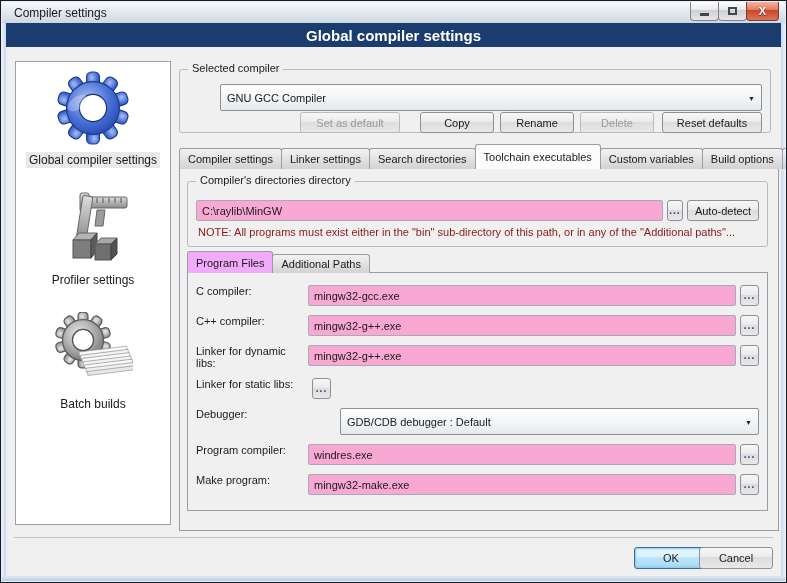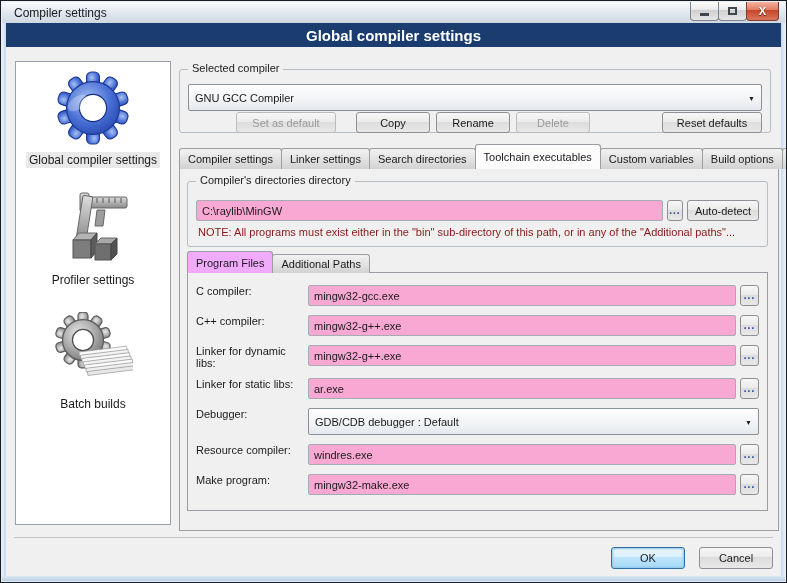--- a/index.html
+++ b/index.html
@@ -50,30 +50,30 @@
     background:linear-gradient(#f7f7f7,#ebebeb 45%,#dcdcdc 46%,#e8e8e8); padding:0 10px;
     display:flex; align-items:center; justify-content:center; cursor:pointer;
     font-family:"Liberation Sans", sans-serif; white-space:nowrap;}
   .btn.disabled{ color:#9a9a9a; border-color:#b9bbbe; cursor:default;}
   .btn.default{ border-color:#2f6fa8; background:linear-gradient(#eaf6fd,#d9f0fc 45%,#bee6fd 46%,#a7d9f5);
     box-shadow:0 0 2px 1px #8fc6e8 inset;}
   .textbox{ height:21px; border:1px solid #a6acb3; border-radius:2px; background:#f9a8d4;
     font-size:11px; color:#1a1a1a; padding:0 5px; font-family:"Liberation Sans", sans-serif; width:100%;}
   .combo{ position:relative; height:27px; border:1px solid #8a9097; border-radius:2px;
     background:linear-gradient(#fefefe,#f1f3f5 60%,#e5e9ed); font-size:11px; color:#1a1a1a;
-    display:flex; align-items:center; padding:0 20px 0 6px; cursor:pointer; white-space:nowrap;}
+    display:flex; align-items:center; padding:0 20px 0 6px; cursor:pointer; white-space:nowrap;margin-left:32px;}
   .combo .arrow{ position:absolute; right:6px; top:50%; transform:translateY(-50%);
     font-size:7px; color:#222; }
   .browse{ width:19px; padding:0; color:#21409a; font-weight:bold; letter-spacing:1px; font-size:10px;}
 
   
   .sel-group{ left:173px; top:22px; width:592px; height:64px; }
   .sel-combo{ position:absolute; left:8px; right:8px; top:14px; }
   .sel-btnrow{ position:absolute; left:8px; right:8px; top:42px; display:flex; align-items:center;}
-  .sel-btnrow .b-setdef{ margin-left:48px; width:100px;}
+  .sel-btnrow .b-setdef{ margin-left:112px; width:100px;}
   .sel-btnrow .b-copy{ margin-left:20px; width:74px;}
   .sel-btnrow .b-rename{ margin-left:6px; width:74px;}
   .sel-btnrow .b-delete{ margin-left:6px; width:74px;}
   .sel-btnrow .b-reset{ margin-left:auto; width:100px;}
 
   
   .tabs{ position:absolute; left:173px; top:97px; height:25px; display:flex; align-items:flex-end; z-index:2;}
   .tab{ height:21px; padding:0 8px; font-size:11px; color:#1a1a1a; display:flex; align-items:center;
     background:linear-gradient(#f2f2f2,#dfdfdf 60%,#d2d2d2); border:1px solid #9a9da1;
     border-bottom:none; border-radius:3px 3px 0 0; margin-right:-1px; cursor:pointer; white-space:nowrap;}
@@ -97,21 +97,21 @@
     border:1px solid #9a9da1; background:#f0f0f0; padding:12px 8px 0 8px; z-index:1;}
   .field-row{ display:flex; align-items:flex-start; margin-bottom:9px; }
   .field-label{ width:112px; font-size:11px; color:#1a1a1a; flex:none;}
   .field-input{ flex:1; }
   .field-row .browse{ margin-left:4px; flex:none;}
   .field-row .combo{ flex:1; }
 
   
   .divider{ position:absolute; left:8px; right:8px; top:490px; border-top:1px solid #c3c3c3;}
   .footer-btn{ position:absolute; top:500px; width:74px; height:22px;}
-  .ok-btn{ left:605px; }
+  .ok-btn{ left:628px; }
   .cancel-btn{ left:693px; }
 </style>
 </head>
 <body>
 
 <div class="window">
   <div class="edge left"></div>
   <div class="edge right"></div>
   <div class="edge bottom"></div>
 
@@ -289,32 +289,31 @@
         <input class="textbox field-input" type="text" value="mingw32-g++.exe" style="">
         <button class="btn browse">...</button>
       </div>
       <div class="field-row">
         <span class="field-label">Linker for dynamic libs:</span>
         <input class="textbox field-input" type="text" value="mingw32-g++.exe" style="">
         <button class="btn browse">...</button>
       </div>
       <div class="field-row">
         <span class="field-label">Linker for static libs:</span>
-        <input class="textbox field-input" type="text" value="ar.exe" style="">
         <button class="btn browse">...</button>
       </div>
       <div class="field-row">
         <span class="field-label">Debugger:</span>
         <div class="combo">
           <span>GDB/CDB debugger : Default</span>
           <span class="arrow">▼</span>
         </div>
       </div>
       <div class="field-row">
-        <span class="field-label">Resource compiler:</span>
+        <span class="field-label">Program compiler:</span>
         <input class="textbox field-input" type="text" value="windres.exe" style="">
         <button class="btn browse">...</button>
       </div>
       <div class="field-row">
         <span class="field-label">Make program:</span>
         <input class="textbox field-input" type="text" value="mingw32-make.exe" style="">
         <button class="btn browse">...</button>
       </div>
     </div>
 

